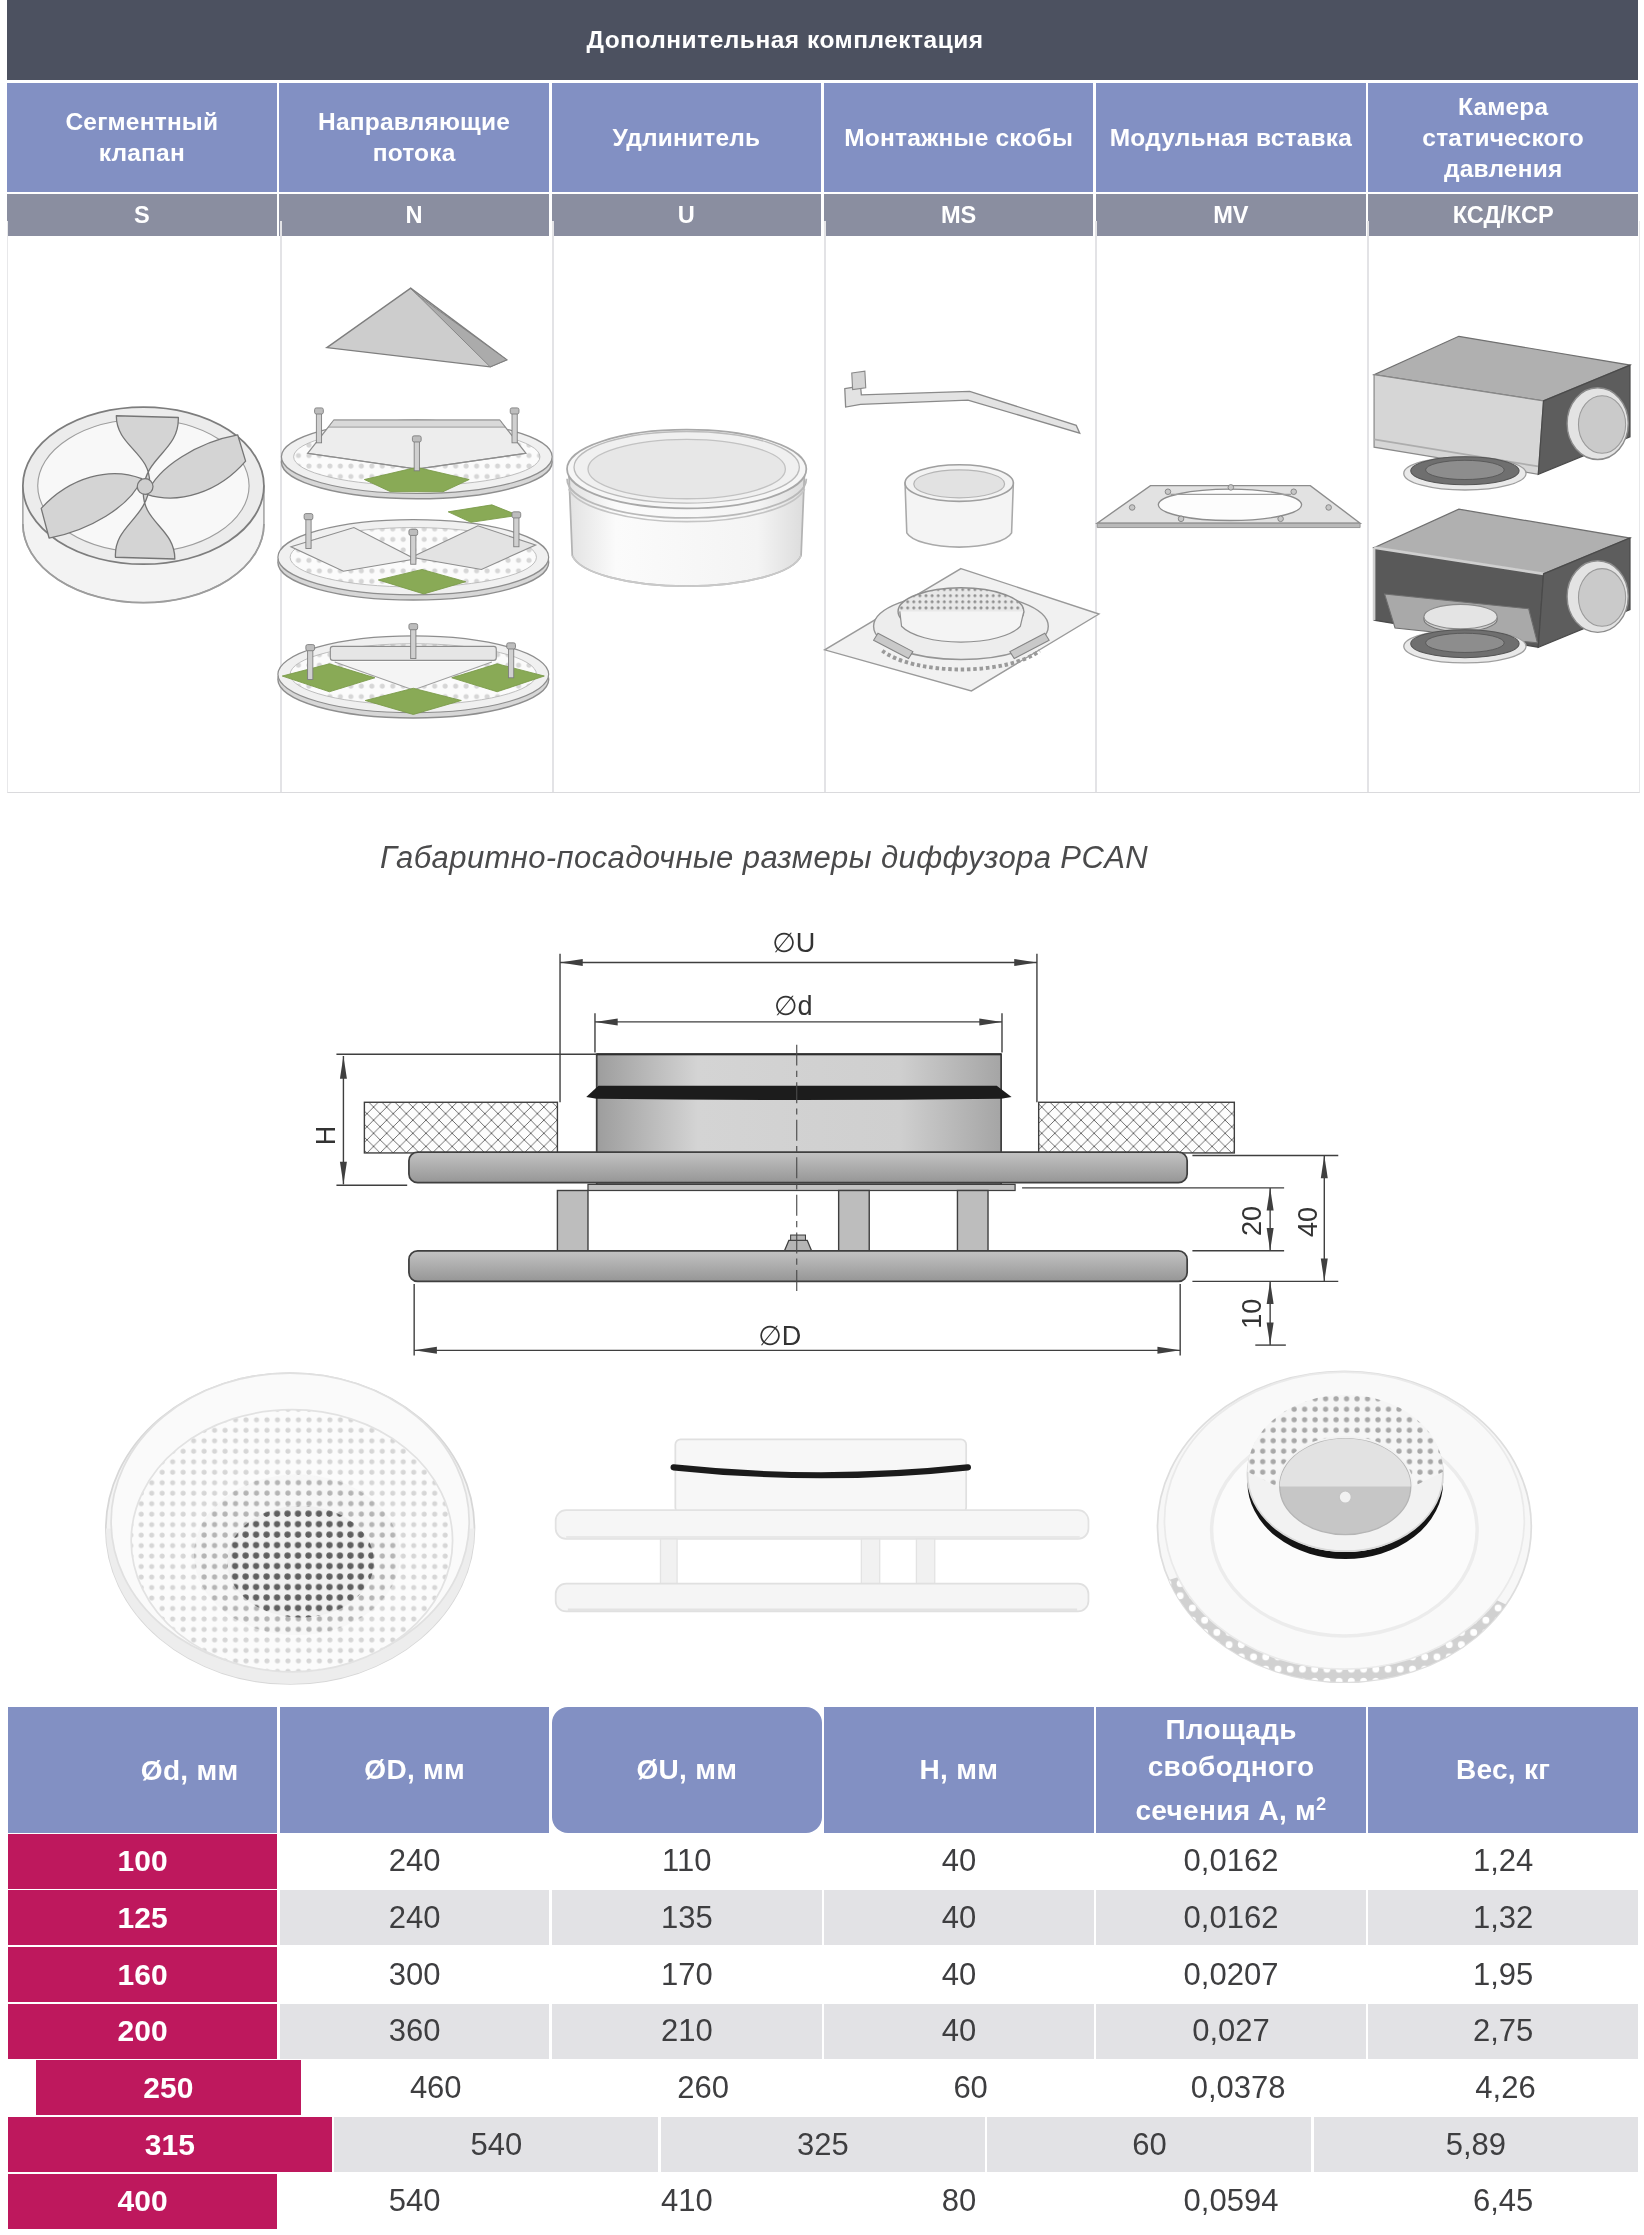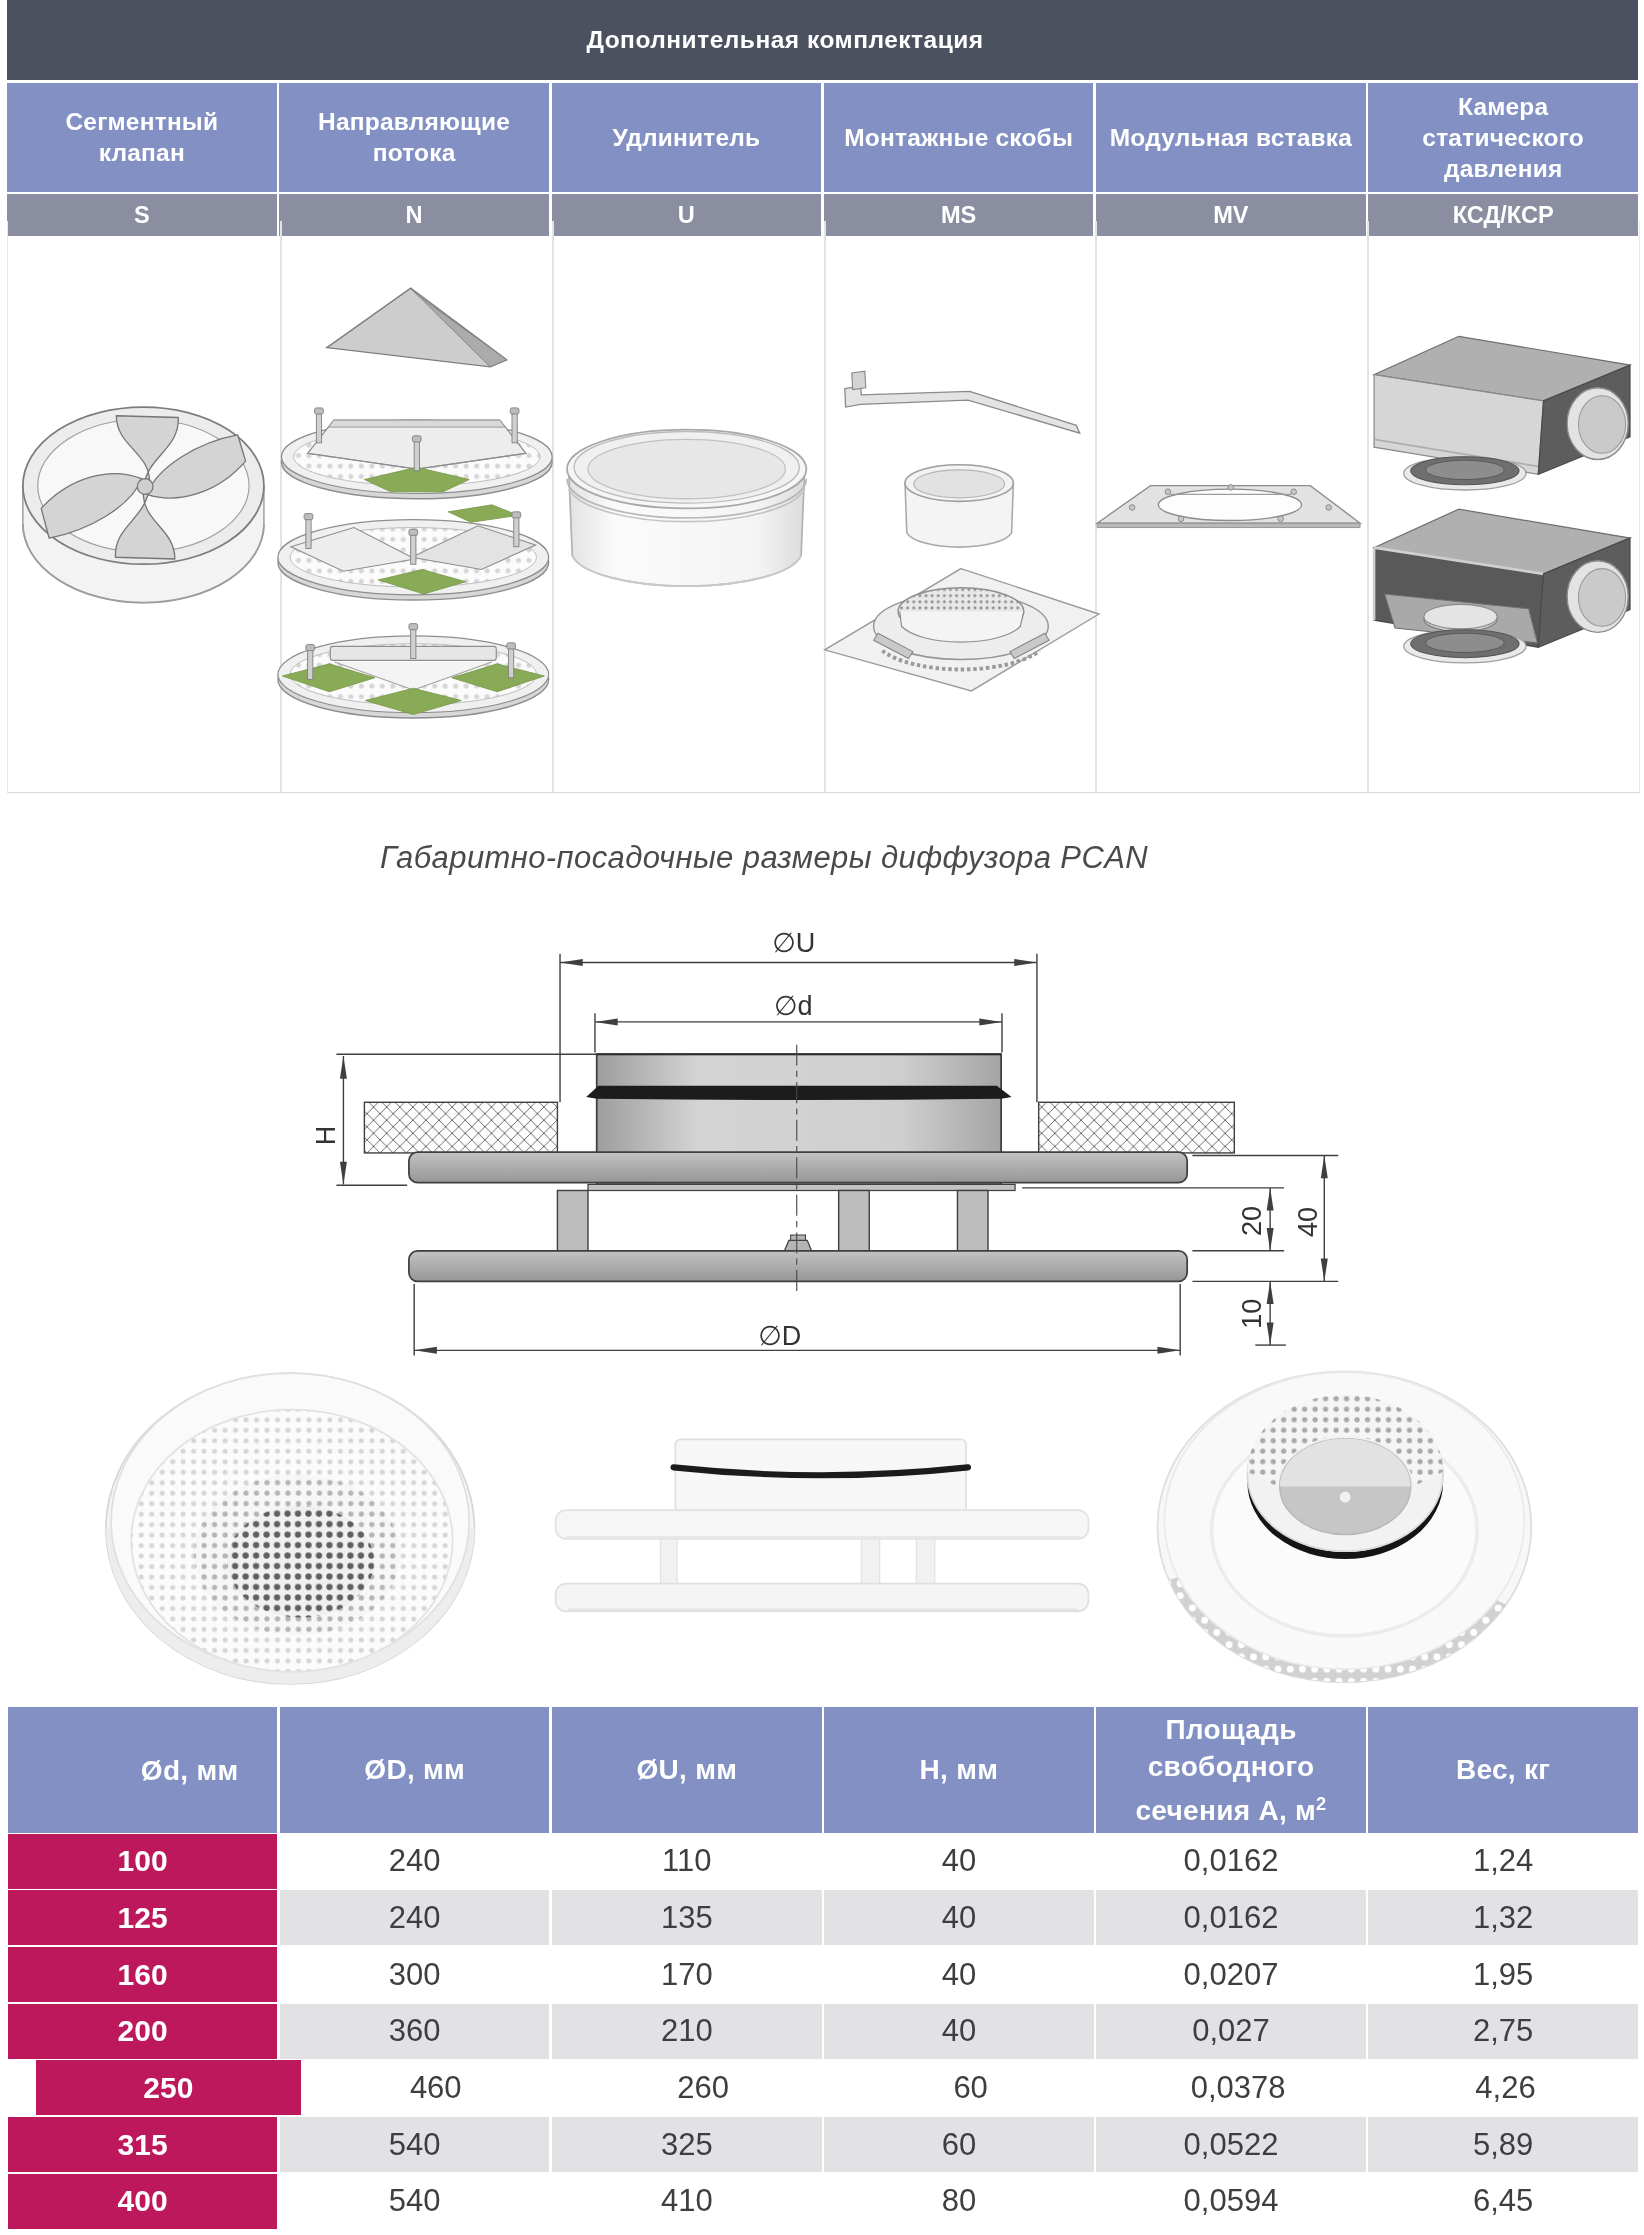--- a/index.html
+++ b/index.html
@@ -299,21 +299,21 @@
 <circle cx="1540" cy="1714" r="7" fill="#f1f1f1" stroke="#c4c4c4" stroke-width="1.5"></circle>
 </g>
 </svg>
 
 <div class="abs" style="left:7.9px;top:1707px;width:1630px;">
   <div class="row" style="height:126px;">
     <div class="cell blue" style="font-weight:bold;font-size:28px;line-height:37px;letter-spacing:0.3px;">
         <span style="display:inline-block;transform:translateX(47px);">Ød, мм</span>
       </div>
     <div class="cell blue" style="font-weight:bold;font-size:28px;letter-spacing:0.3px;">ØD, мм</div>
-    <div class="cell blue" style="font-weight:bold;font-size:28px;letter-spacing:0.3px;">ØU, мм</div>
+    <div class="cell blue" style="font-weight:bold;font-size:28px;letter-spacing:0.3px;border-radius:16px;">ØU, мм</div>
     <div class="cell blue" style="font-weight:bold;font-size:28px;letter-spacing:0.3px;">H, мм</div>
     <div class="cell blue" style="font-weight:bold;font-size:28px;line-height:37px;letter-spacing:0.3px;">
         <span>Площадь<br>свободного<br>сечения А, м<sup style="font-size:18.3px;">2</sup></span>
       </div>
     <div class="cell blue" style="font-weight:bold;font-size:28px;letter-spacing:0.3px;">Вес, кг</div>
   </div>
 </div>
 <div class="abs" style="left:7.9px;top:1832px;width:1630px;">
   <div class="row datarow" style="margin-top:1.7px;height:55px;">
     <div class="cell col1gray cL">100</div>
@@ -353,21 +353,20 @@
       <div class="cell cD">260</div>
       <div class="cell cD">60</div>
       <div class="cell cD">0,0378</div>
       <div class="cell cD">4,26</div>
   </div>
   <div class="row datarow alt" style="margin-top:1.7px;height:55px;">
     <div class="cell col1gray cL">315</div>
       <div class="cell cD">540</div>
       <div class="cell cD">325</div>
       <div class="cell cD">60</div>
-      <div class="cell cD">0,0522</div>
       <div class="cell cD">5,89</div>
   </div>
   <div class="row datarow" style="margin-top:1.7px;height:55px;">
     <div class="cell col1gray cL">400</div>
       <div class="cell cD">540</div>
       <div class="cell cD">410</div>
       <div class="cell cD">80</div>
       <div class="cell cD">0,0594</div>
       <div class="cell cD">6,45</div>
   </div>

